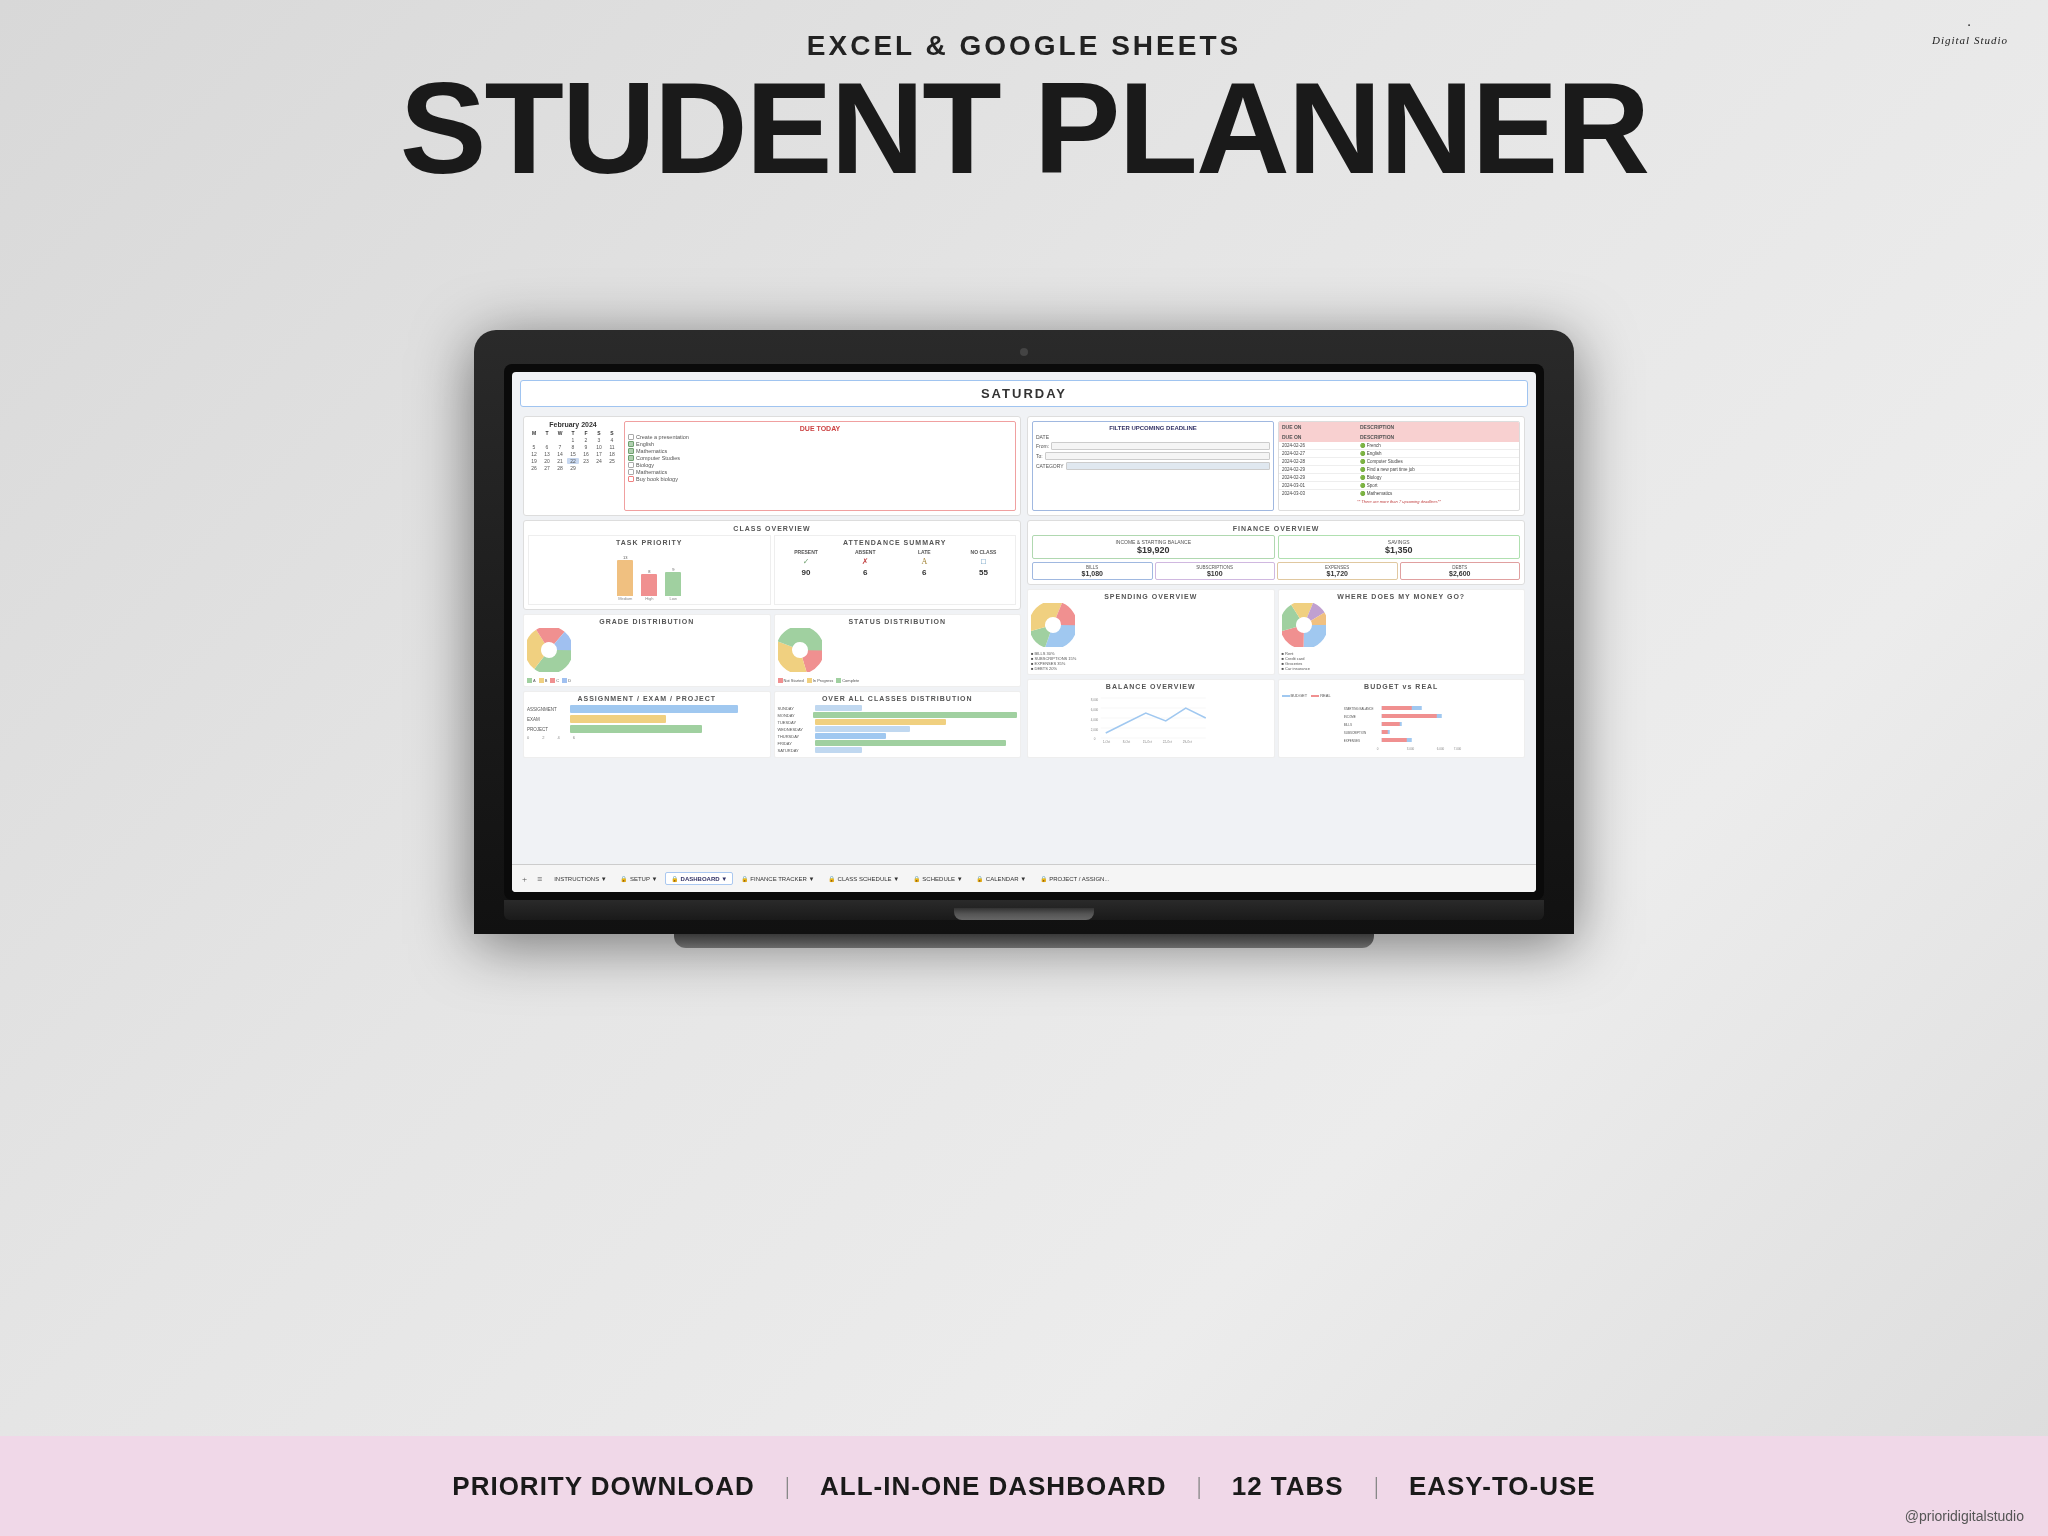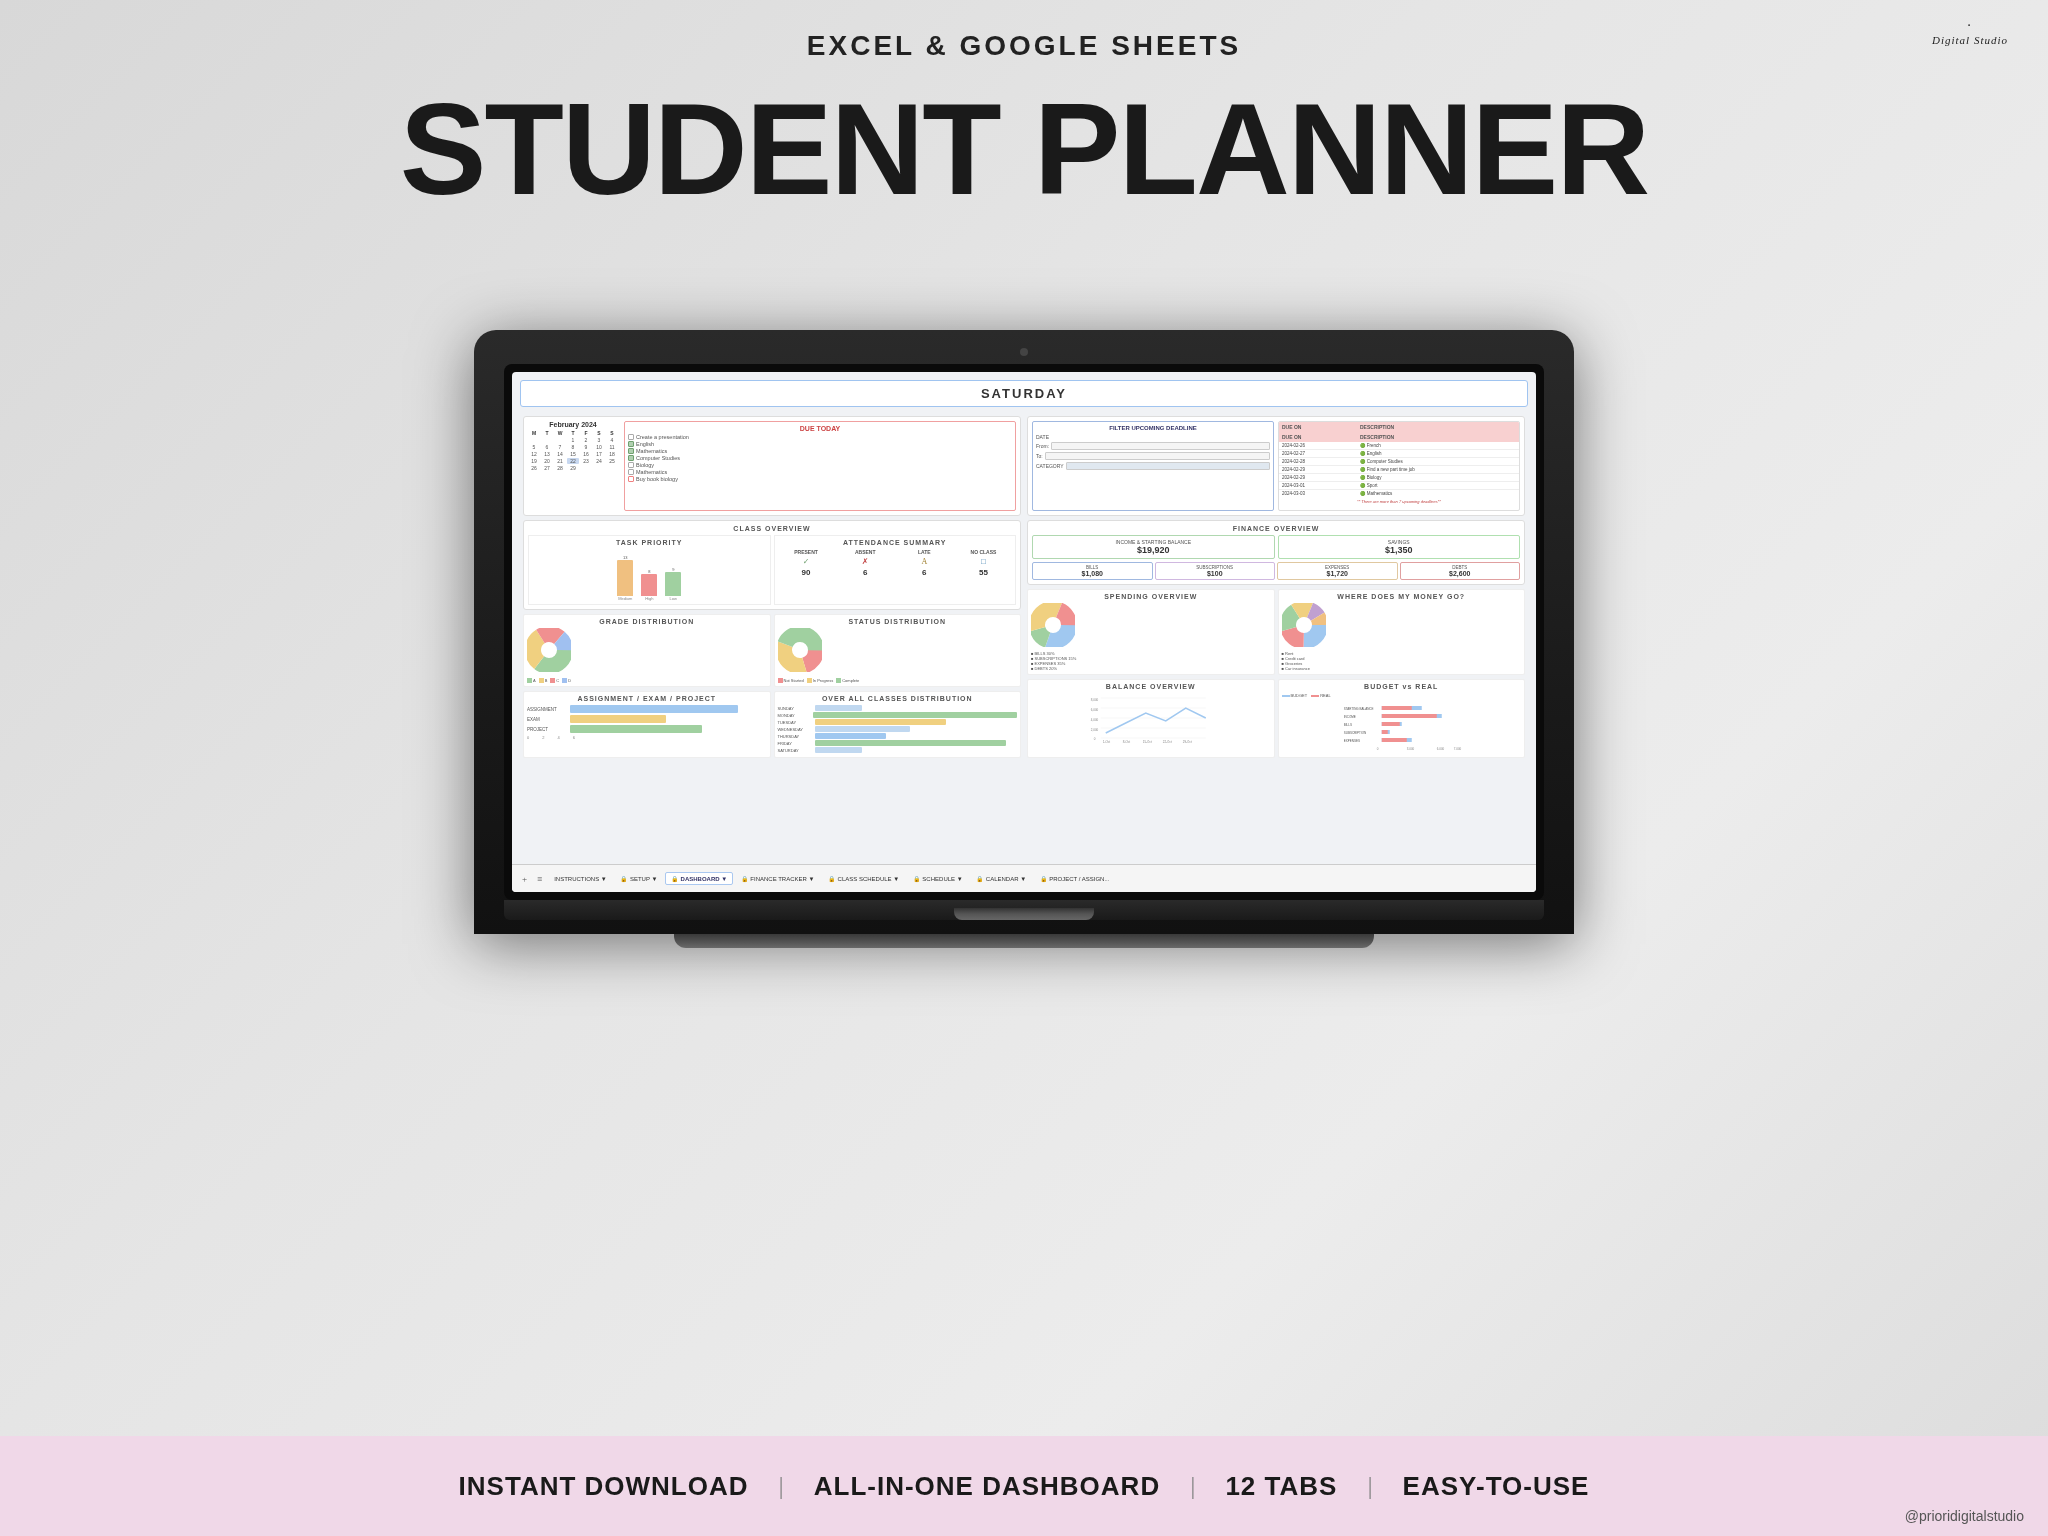--- a/index.html
+++ b/index.html
@@ -53,21 +53,21 @@
       letter-spacing: 3px;
       color: #222;
       font-family: 'Arial', sans-serif;
     }
     .main-title {
       font-size: 130px;
       font-weight: 900;
       color: #1a1a1a;
       font-family: 'Arial Black', 'Arial', sans-serif;
       line-height: 1;
-      margin-top: 22px;
+      margin-top: 1px;
       letter-spacing: -2px;
     }
     .feature-list {
       font-size: 30px;
       font-weight: bold;
       color: #1a1a1a;
       margin-top: 18px;
       font-family: 'Arial', sans-serif;
       letter-spacing: 1px;
     }
@@ -1018,21 +1018,21 @@
       </div>
     </div>
     <div class="laptop-base">
       <div class="laptop-hinge"></div>
     </div>
   </div>
   <div class="laptop-stand"></div>
 </div>
 
 <div class="bottom-info-bar">
-  <span class="bottom-info-text">INSTANT DOWNLOAD</span>
+  <span class="bottom-info-text">PRIORITY DOWNLOAD</span>
   <span class="bottom-separator">|</span>
   <span class="bottom-info-text">ALL-IN-ONE DASHBOARD</span>
   <span class="bottom-separator">|</span>
   <span class="bottom-info-text">12 TABS</span>
   <span class="bottom-separator">|</span>
   <span class="bottom-info-text">EASY-TO-USE</span>
   <div class="instagram-tag">@prioridigitalstudio</div>
 </div>
 
 </body></html>

